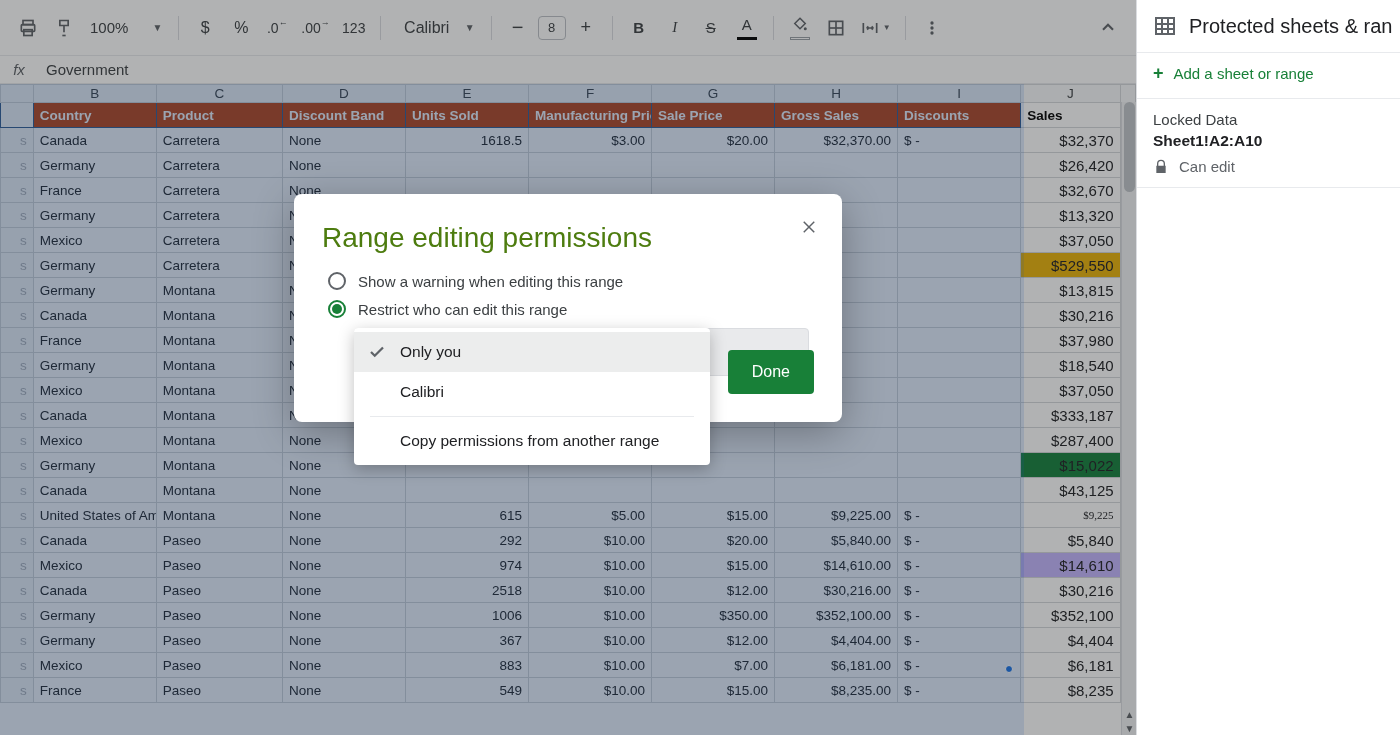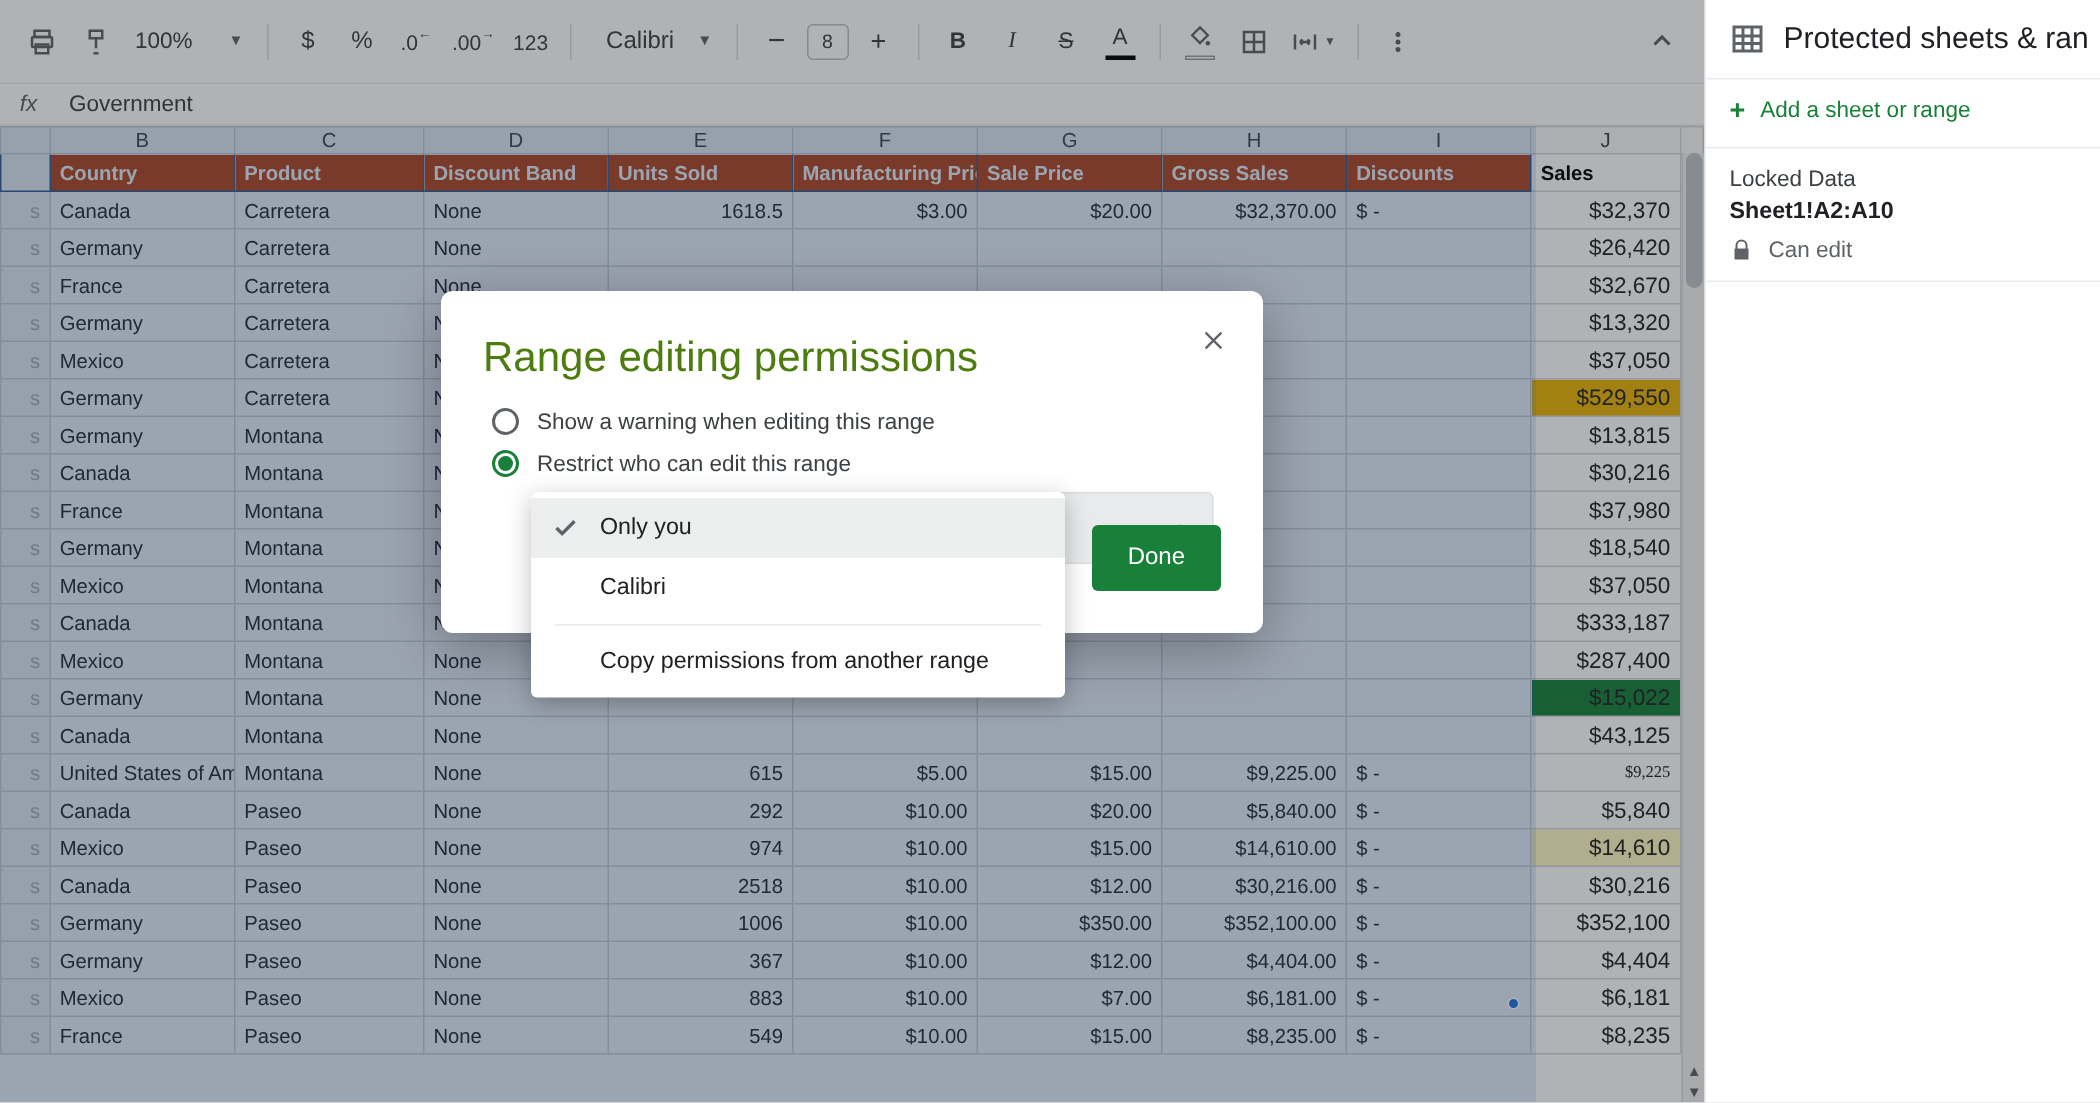--- a/index.html
+++ b/index.html
@@ -431,21 +431,21 @@
             <tr>
               <td style="background: rgb(248, 249, 250); text-align: right; color: rgb(176, 179, 184);">s</td>
               <td class="lcell">Mexico</td>
               <td class="lcell">Paseo</td>
               <td class="lcell">None</td>
               <td class="num">974</td>
               <td class="num">$10.00</td>
               <td class="num">$15.00</td>
               <td class="num">$14,610.00</td>
               <td class="lcell">$ -</td>
-              <td class="num" style="background: #fef9c3; font-size: 15px;">$14,610</td>
+              <td class="num" style="background: #c4b5fd; font-size: 15px;">$14,610</td>
               <td style="background: rgb(248, 249, 250);"></td>
             </tr>
             <tr>
               <td style="background: rgb(248, 249, 250); text-align: right; color: rgb(176, 179, 184);">s</td>
               <td class="lcell">Canada</td>
               <td class="lcell">Paseo</td>
               <td class="lcell">None</td>
               <td class="num">2518</td>
               <td class="num">$10.00</td>
               <td class="num">$12.00</td>

